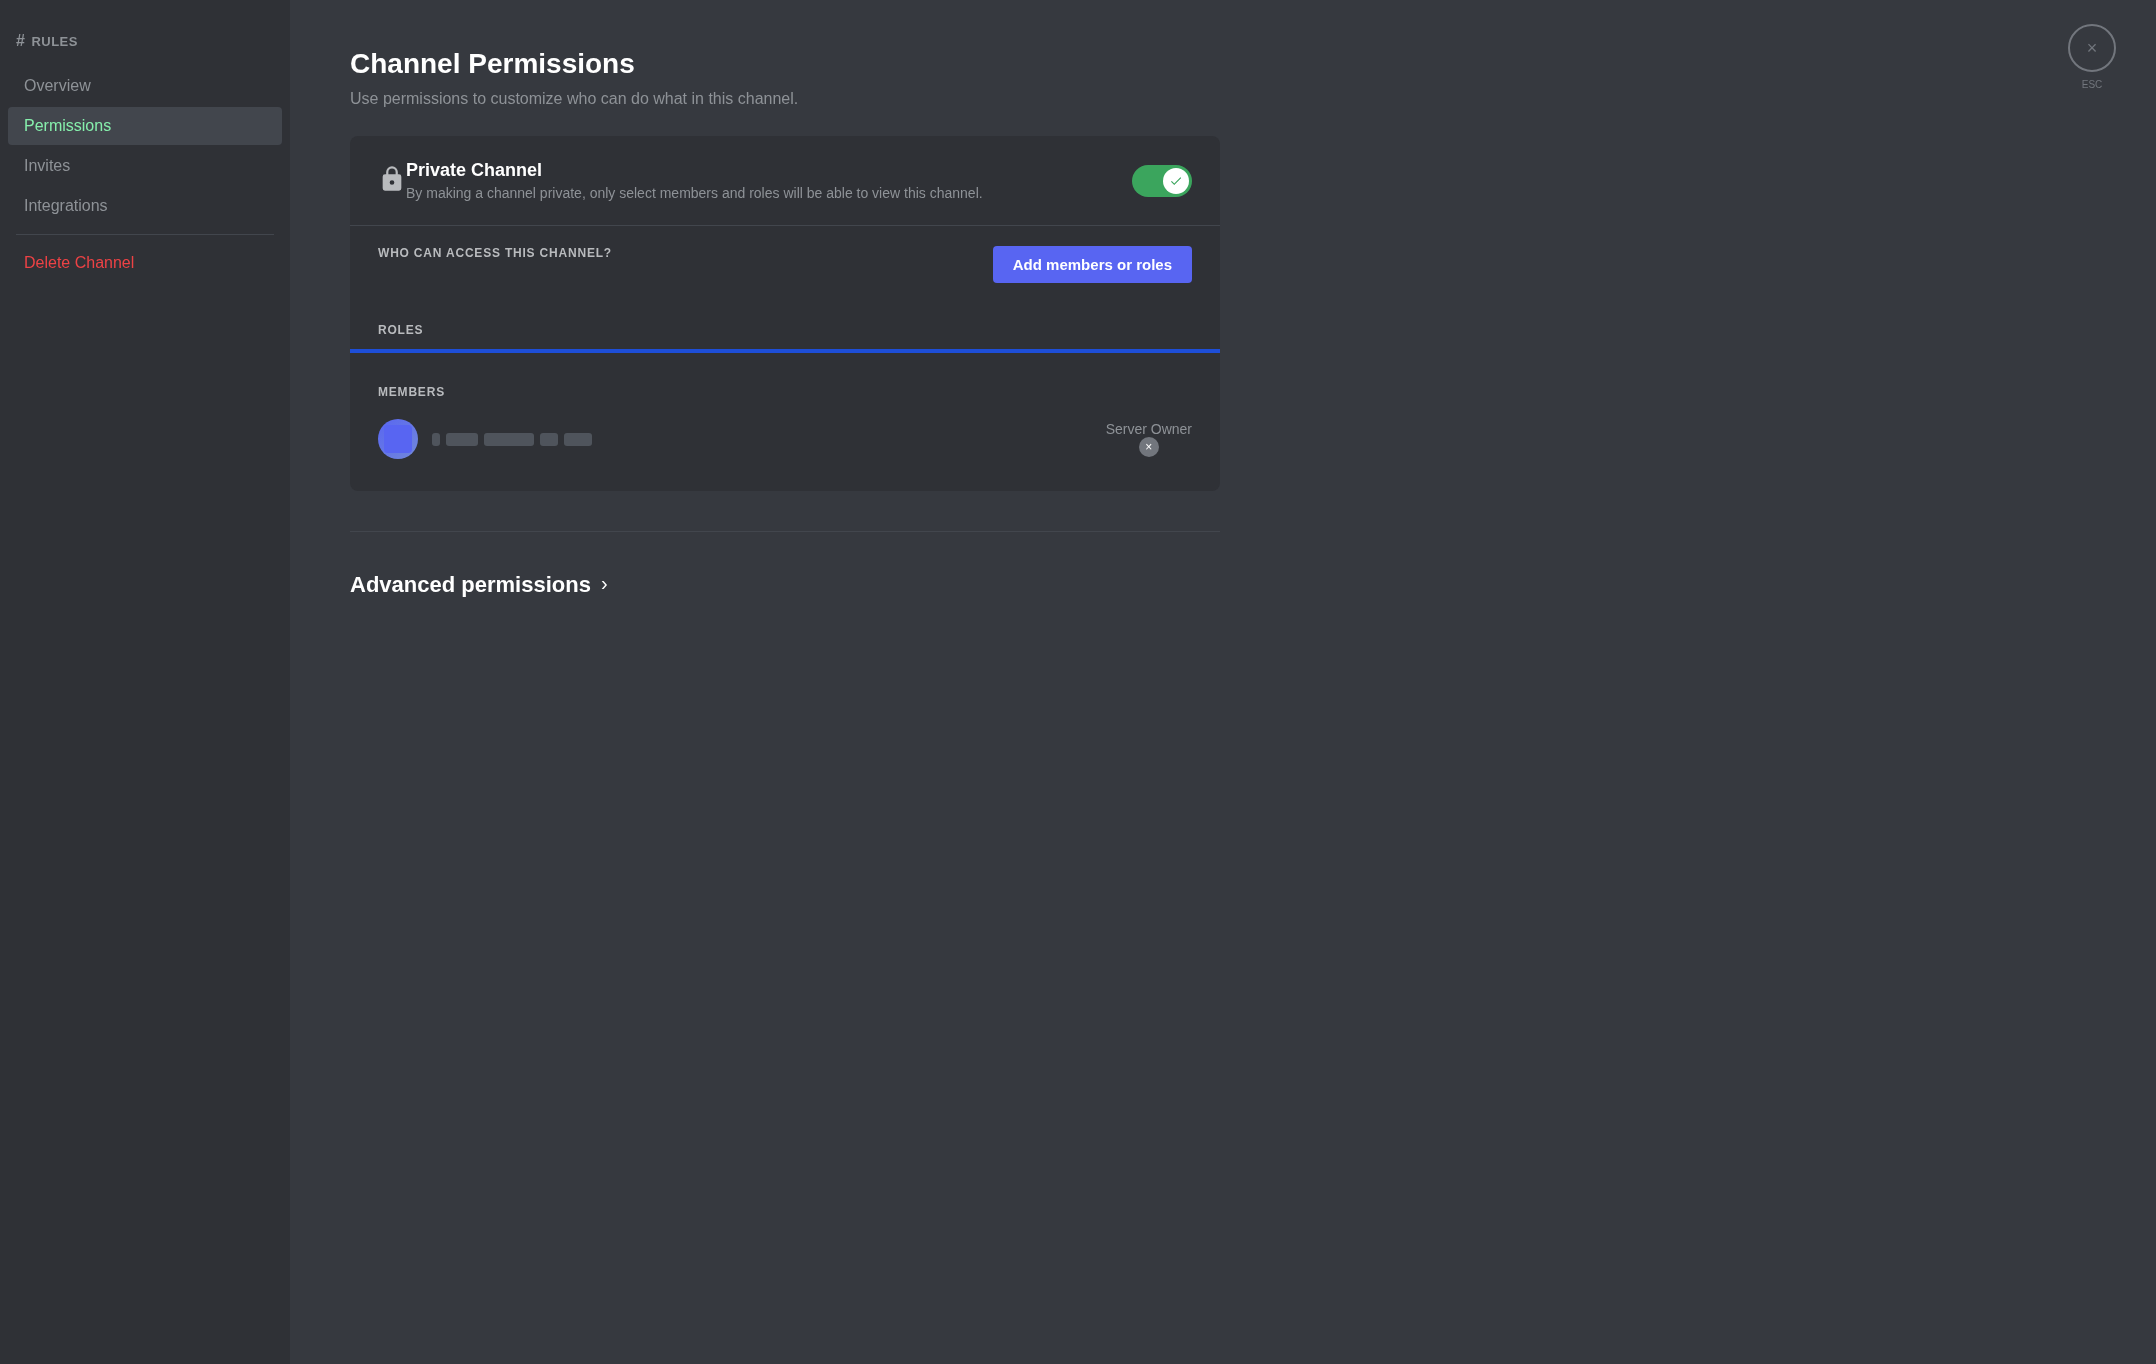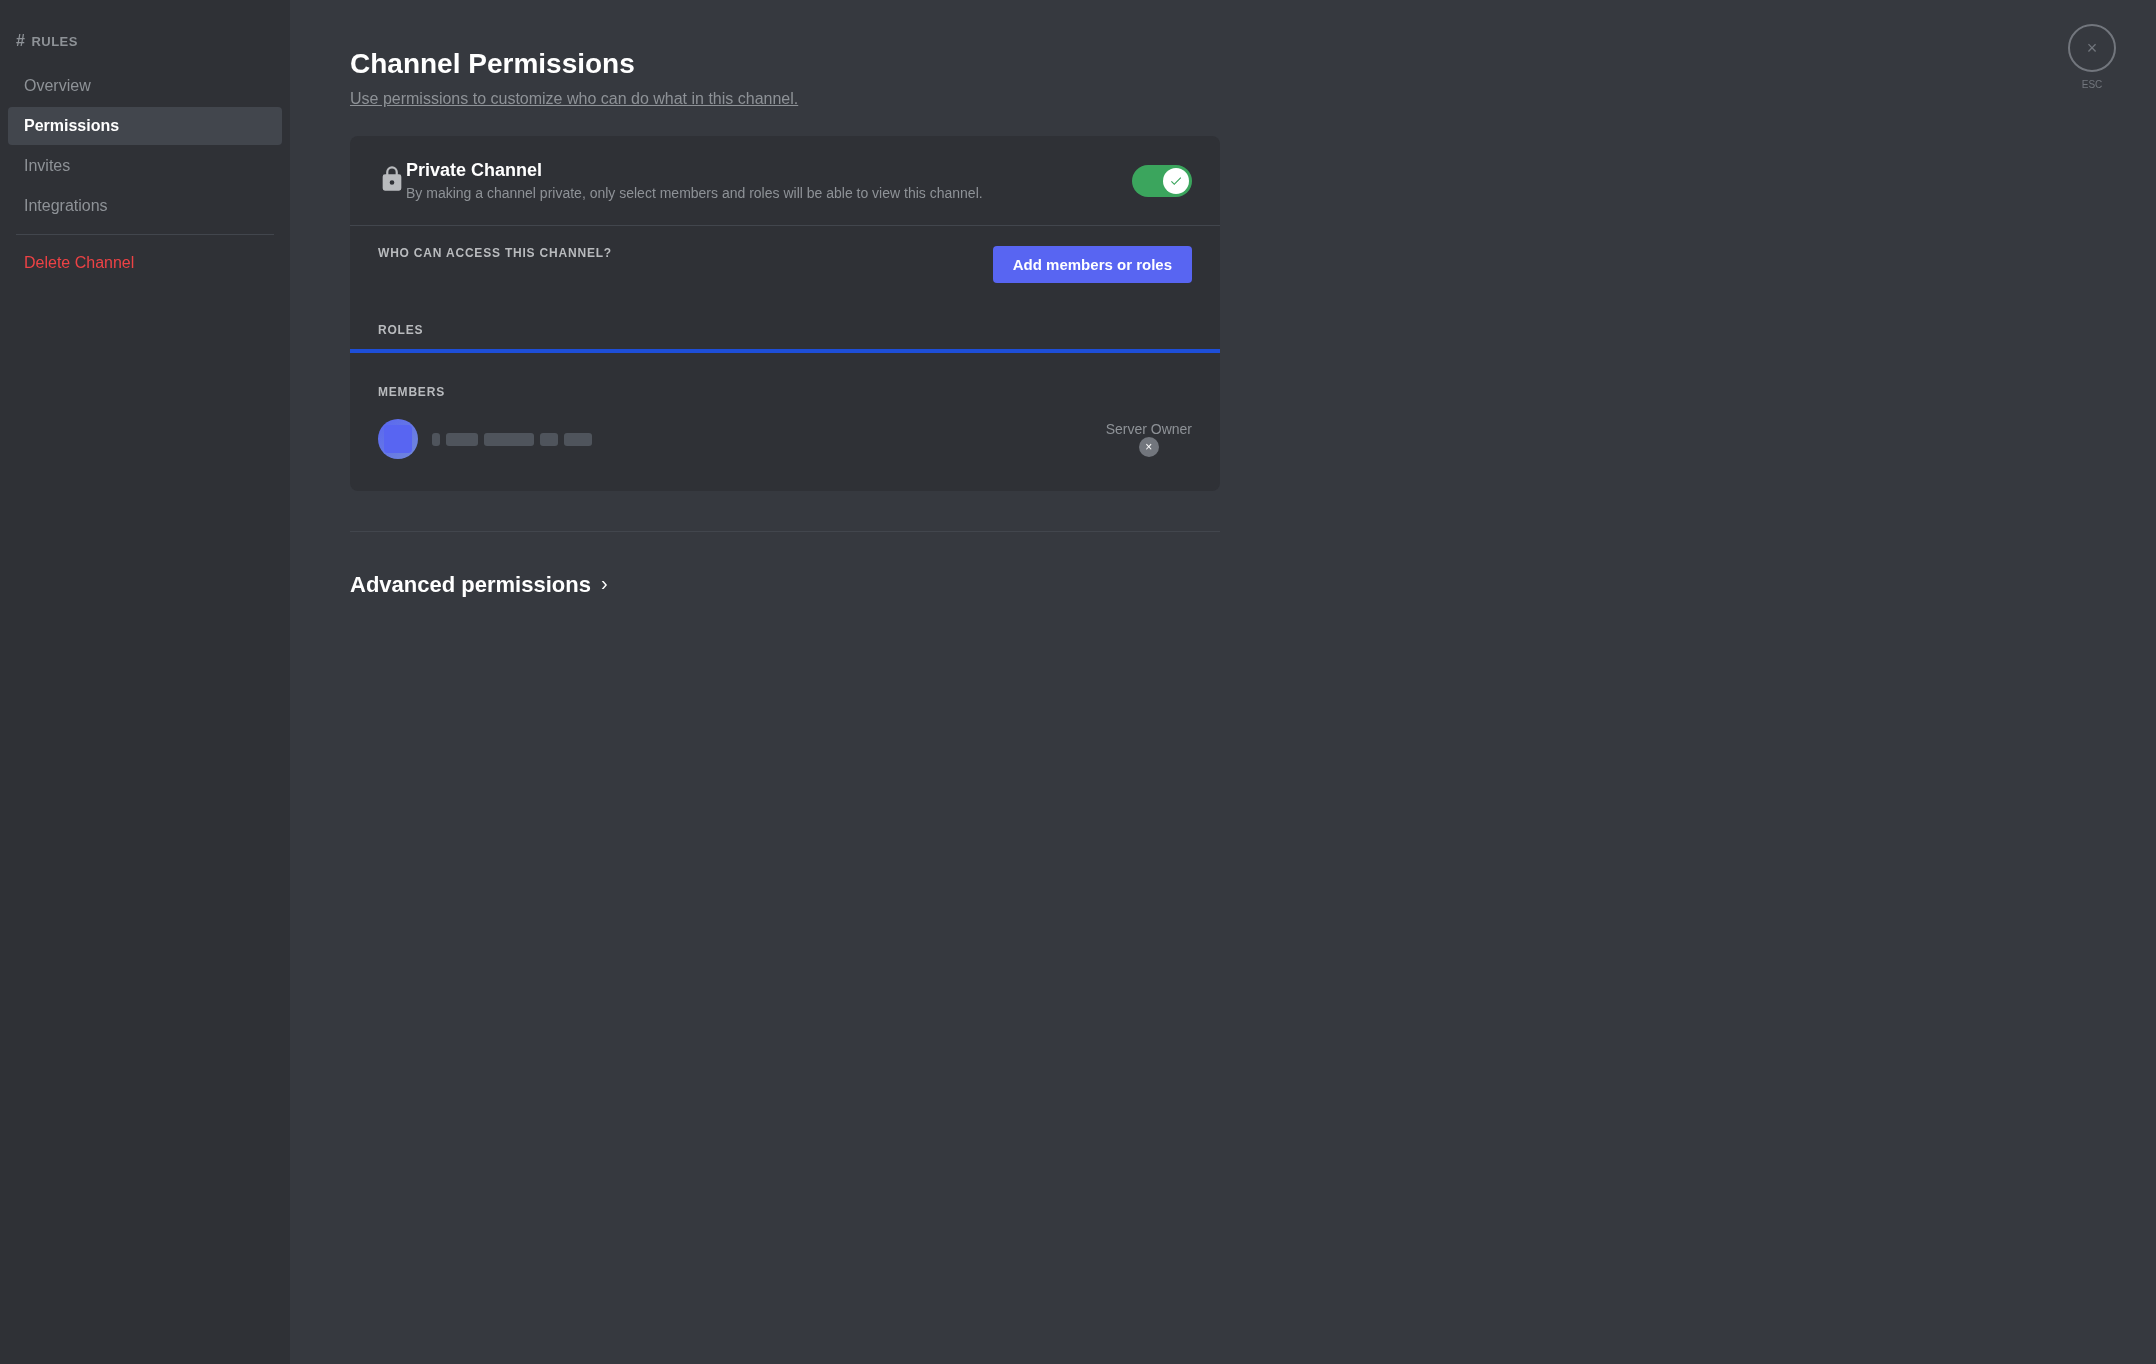--- a/index.html
+++ b/index.html
@@ -45,22 +45,22 @@
       font-size: 16px;
       color: #8e9297;
       cursor: pointer;
       border-radius: 4px;
       margin: 1px 8px;
       transition: background 0.1s;
     }
 
     .sidebar-item.active {
       background: #42464d;
-      color: #ffffff;
-      font-weight: 700;
+      color: #86efac;
+      font-weight: 400;
     }
 
     .sidebar-divider {
       height: 1px;
       background: #42464d;
       margin: 8px 16px;
     }
 
     .sidebar-item.danger {
       color: #ed4245;
@@ -112,21 +112,20 @@
       font-size: 28px;
       font-weight: 700;
       color: #fff;
       margin-bottom: 10px;
     }
 
     .page-subtitle {
       font-size: 16px;
       color: #8e9297;
       margin-bottom: 28px;
-      text-decoration: underline;
     }
 
     
     .permissions-card {
       background: #2f3136;
       border-radius: 8px;
       overflow: hidden;
       max-width: 870px;
     }
 

